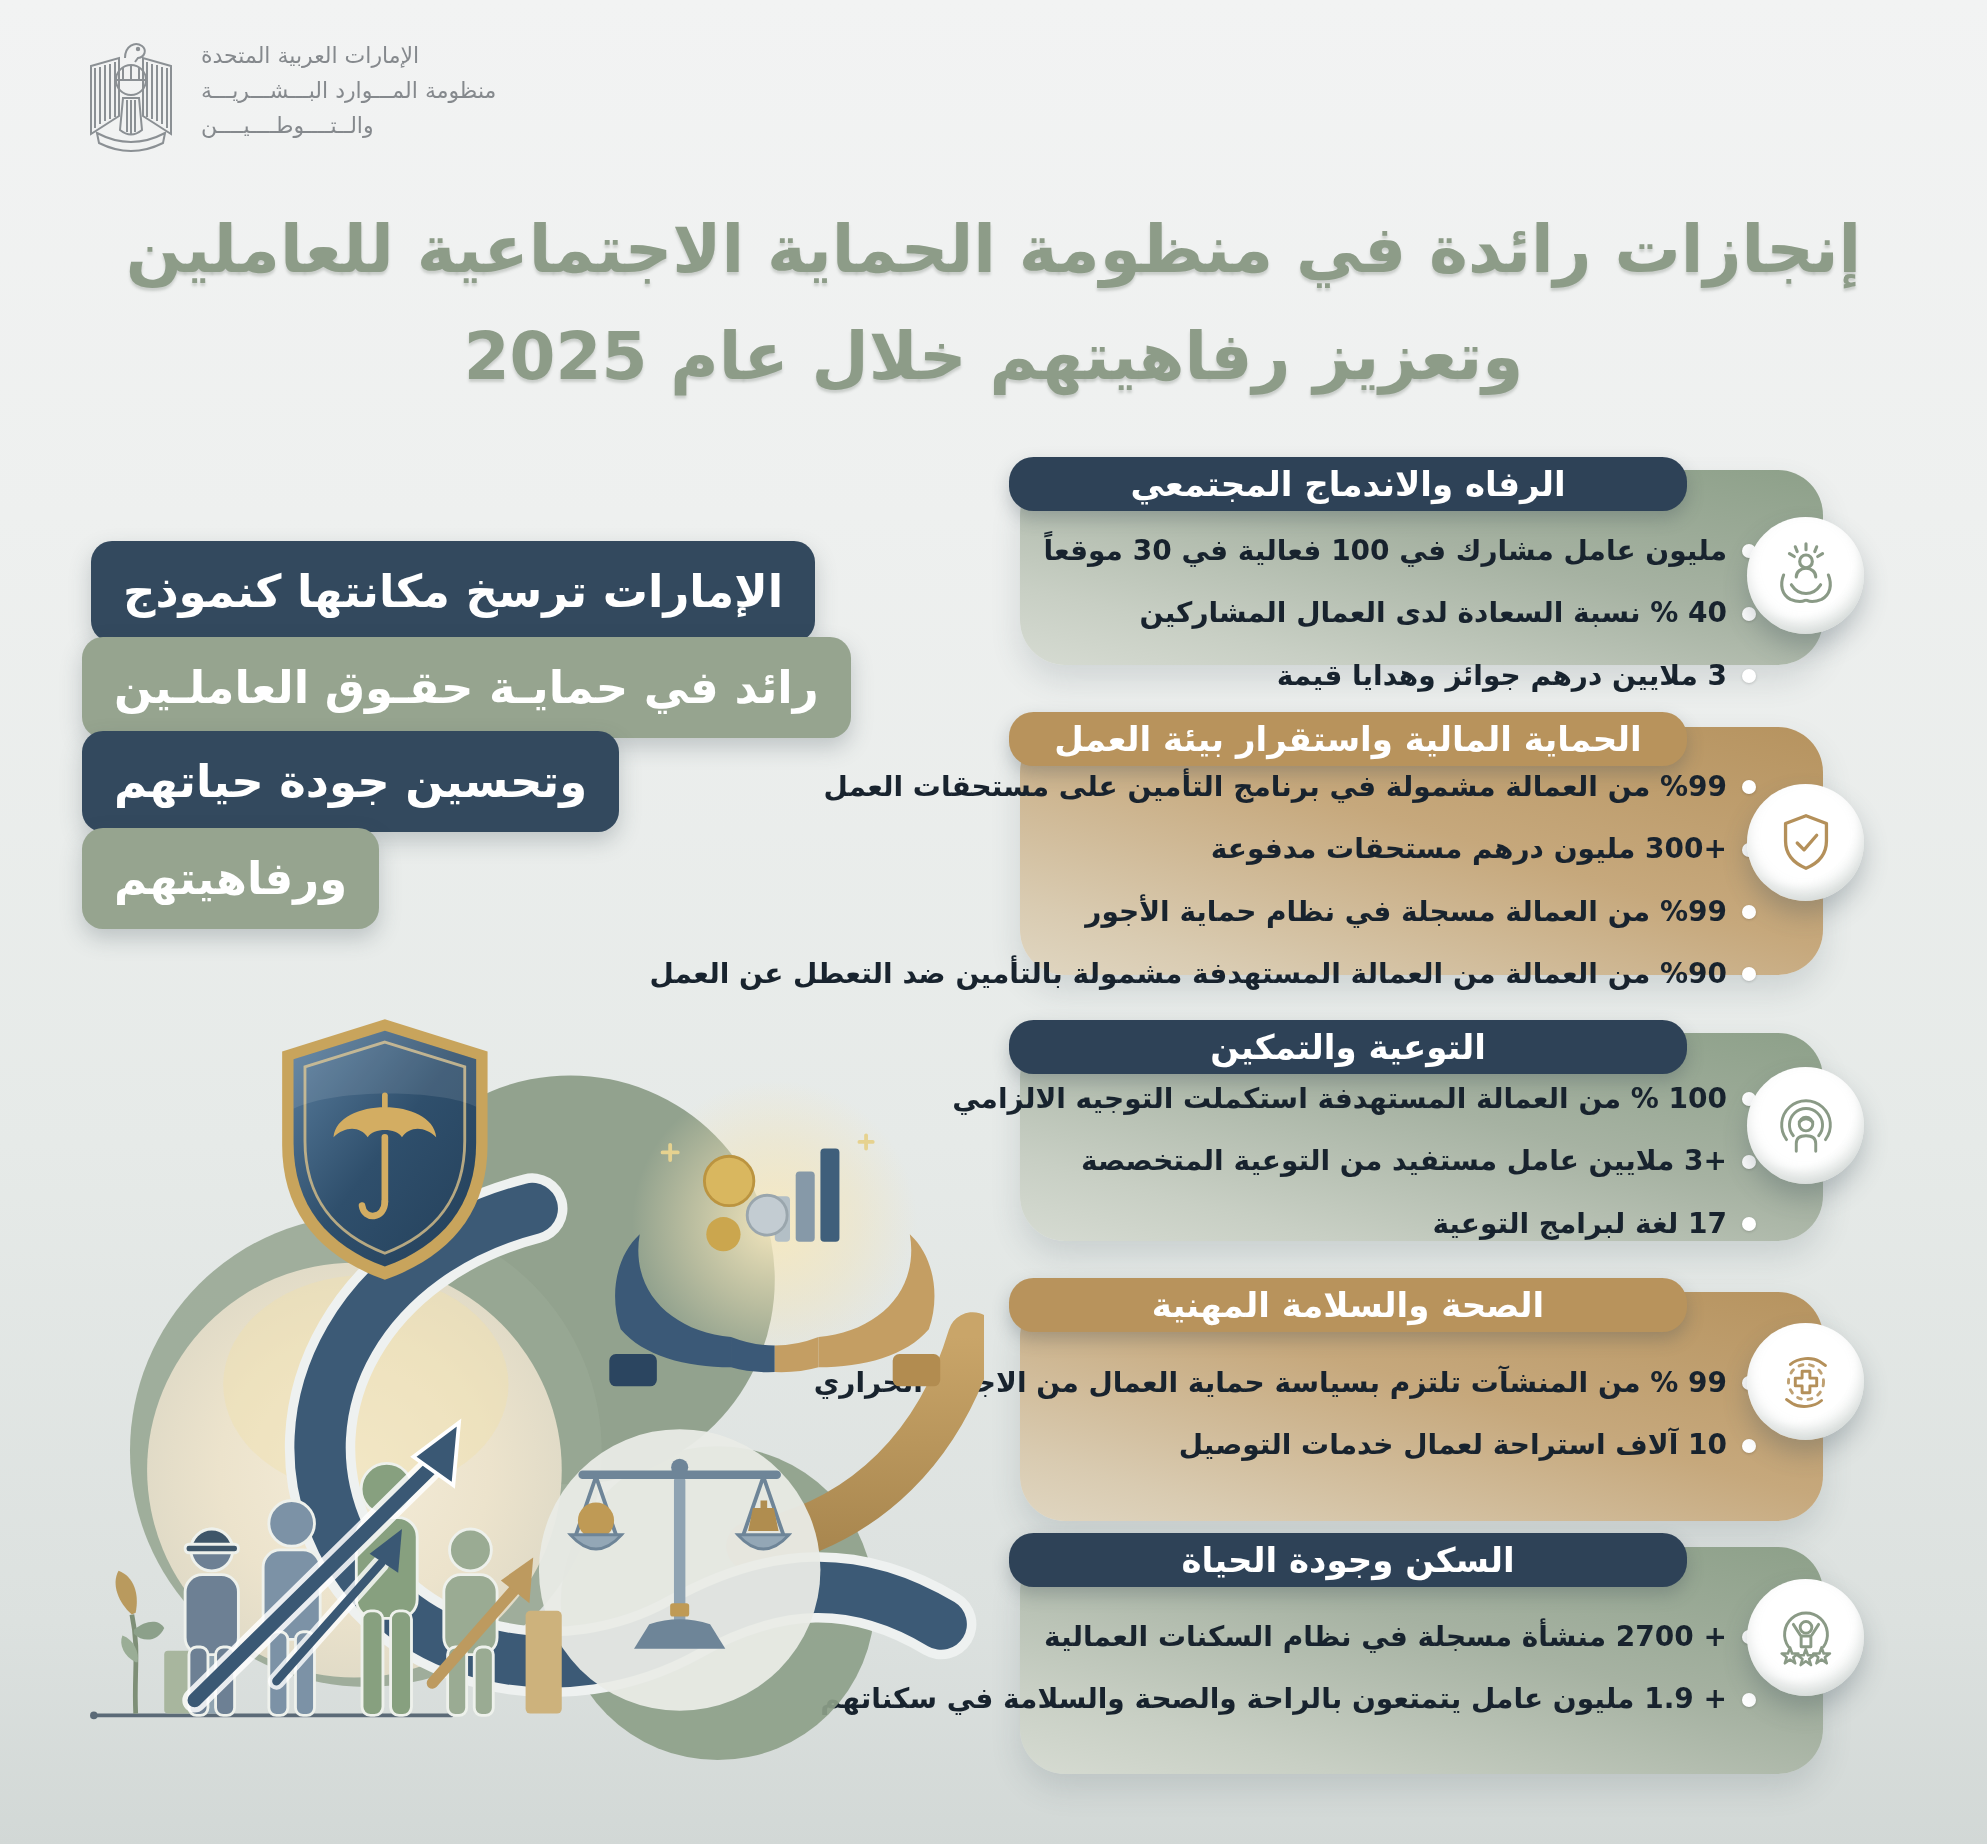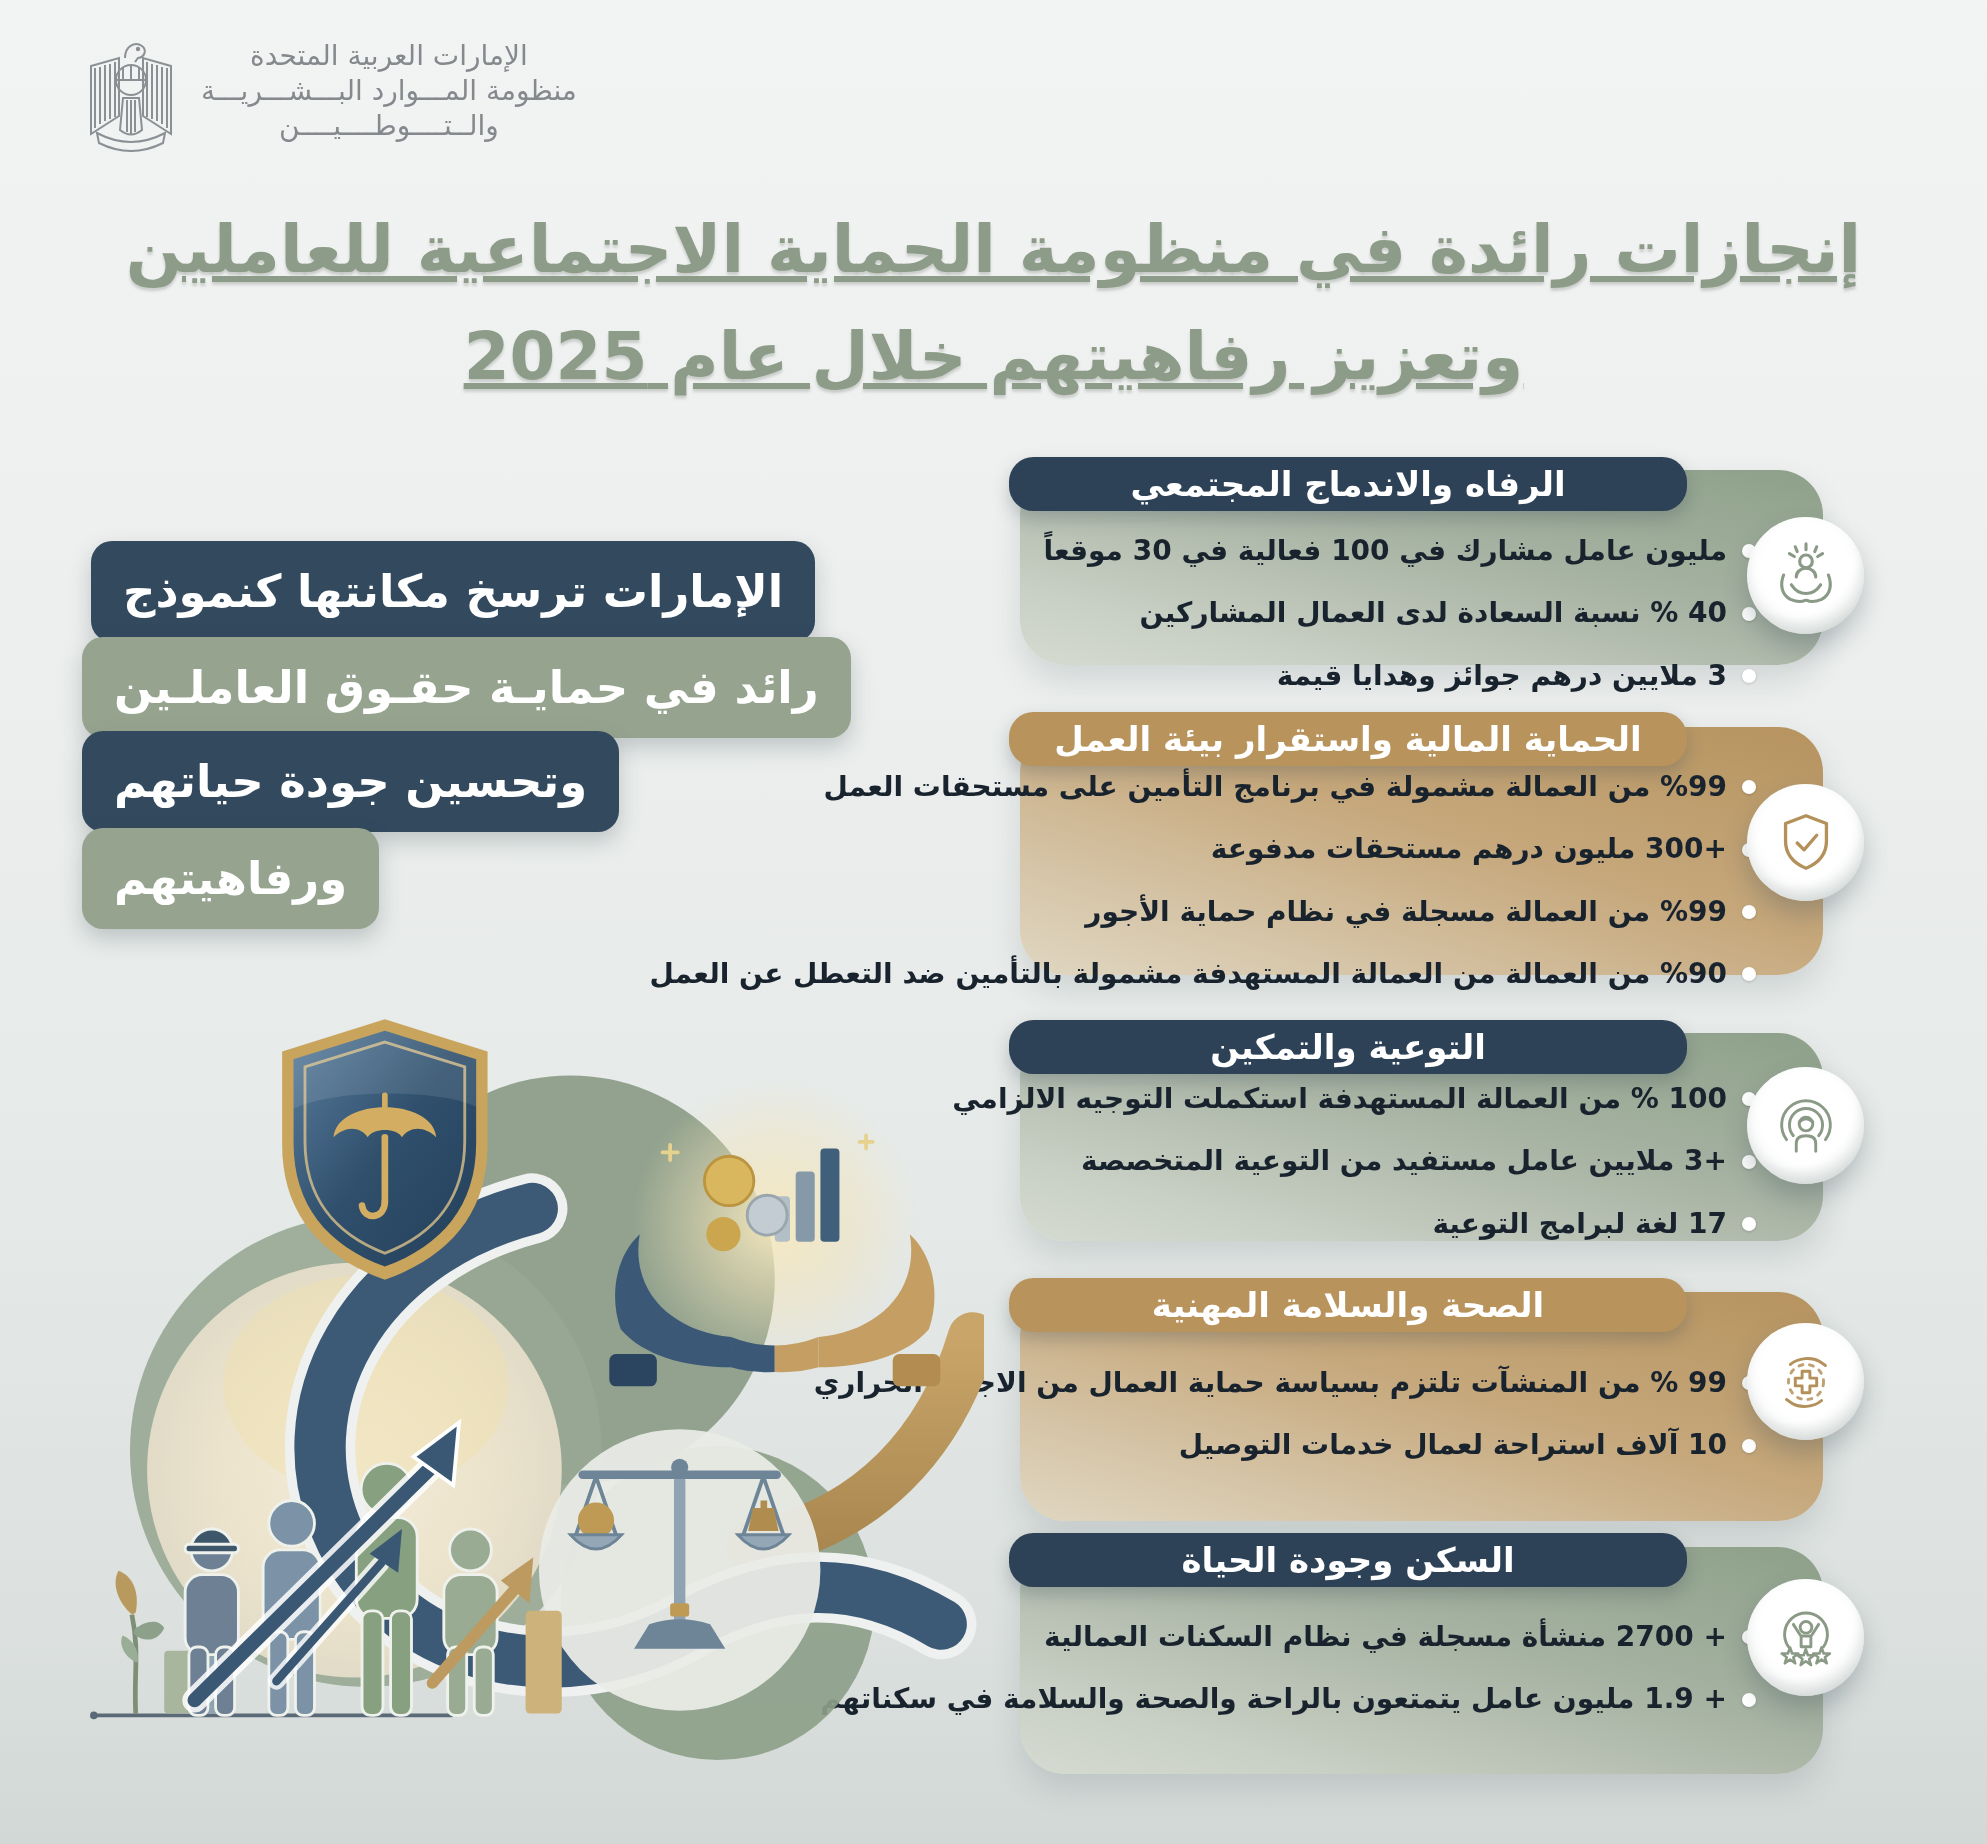--- a/index.html
+++ b/index.html
@@ -4,27 +4,26 @@
 <style>
   html,body{margin:0;padding:0;background:#cfd5d3;}
   #canvas{
     position:relative;width:1987px;height:1844px;overflow:hidden;
     background:linear-gradient(180deg,#f2f3f3 0%,#eef0ef 28%,#e6eae8 62%,#dce1df 88%,#d2d8d6 100%);
     font-family:"DejaVu Sans",sans-serif;
   }
   
   .logo{position:absolute;left:80px;top:38px;display:flex;gap:19px;align-items:flex-start;}
   .logo svg{display:block;}
-  .logo-text{direction:rtl;text-align:center;color:#85898d;font-size:28px;line-height:35px;font-weight:500;white-space:nowrap;}
+  .logo-text{direction:rtl;text-align:left;color:#85898d;font-size:22px;line-height:35px;font-weight:500;white-space:nowrap;}
   
   .main-title{
     position:absolute;left:0;top:197px;width:100%;text-align:center;direction:rtl;
     color:#8d9c88;font-weight:bold;font-size:66px;line-height:1.62;
     text-shadow:0 2.8px 2.8px rgba(100,110,102,.28);
-    text-decoration:underline;
   }
   
   .intro-pill{
     position:absolute;display:inline-flex;align-items:center;justify-content:center;
     direction:rtl;white-space:nowrap;color:#fff;font-weight:bold;font-size:45px;
     padding:0 32px;height:101px;border-radius:21px;
     box-shadow:0 9.5px 21px rgba(60,75,85,.25);
   }
   .intro-pill.navy{background:#33495e;}
   .intro-pill.sage{background:#96a48f;}

